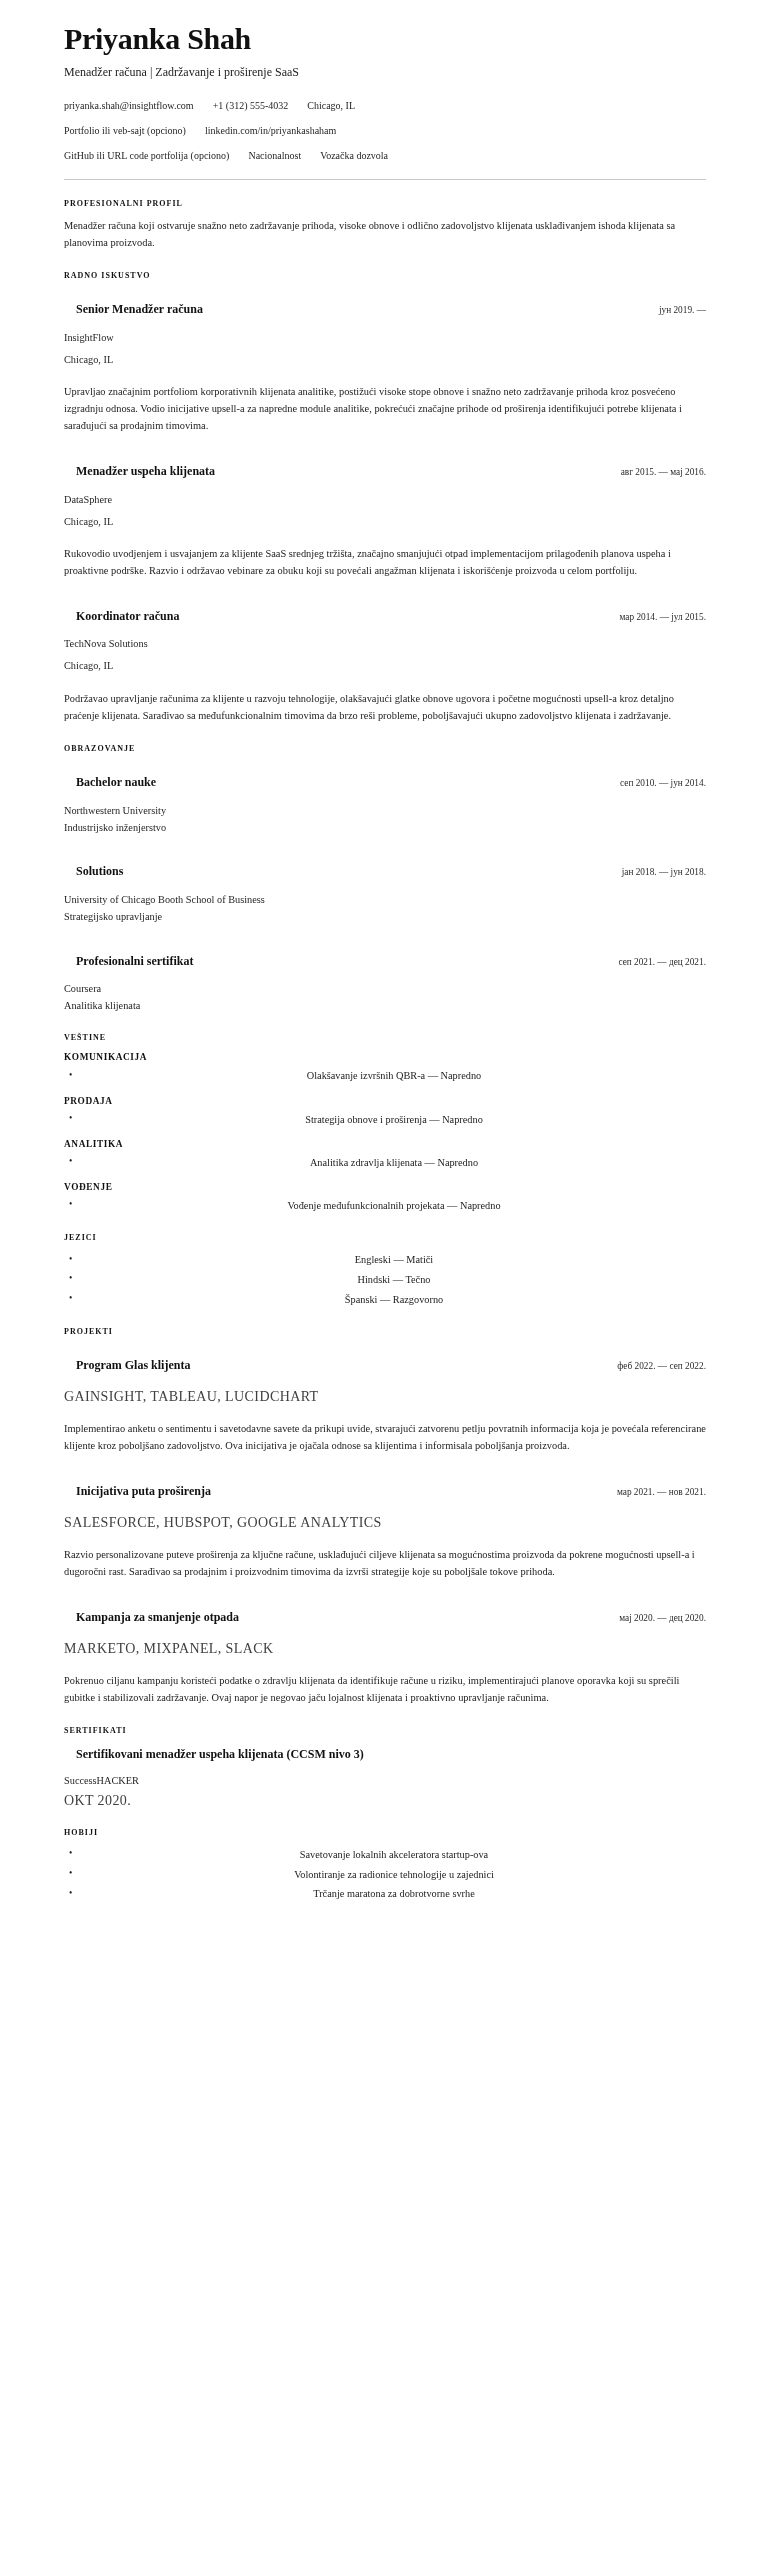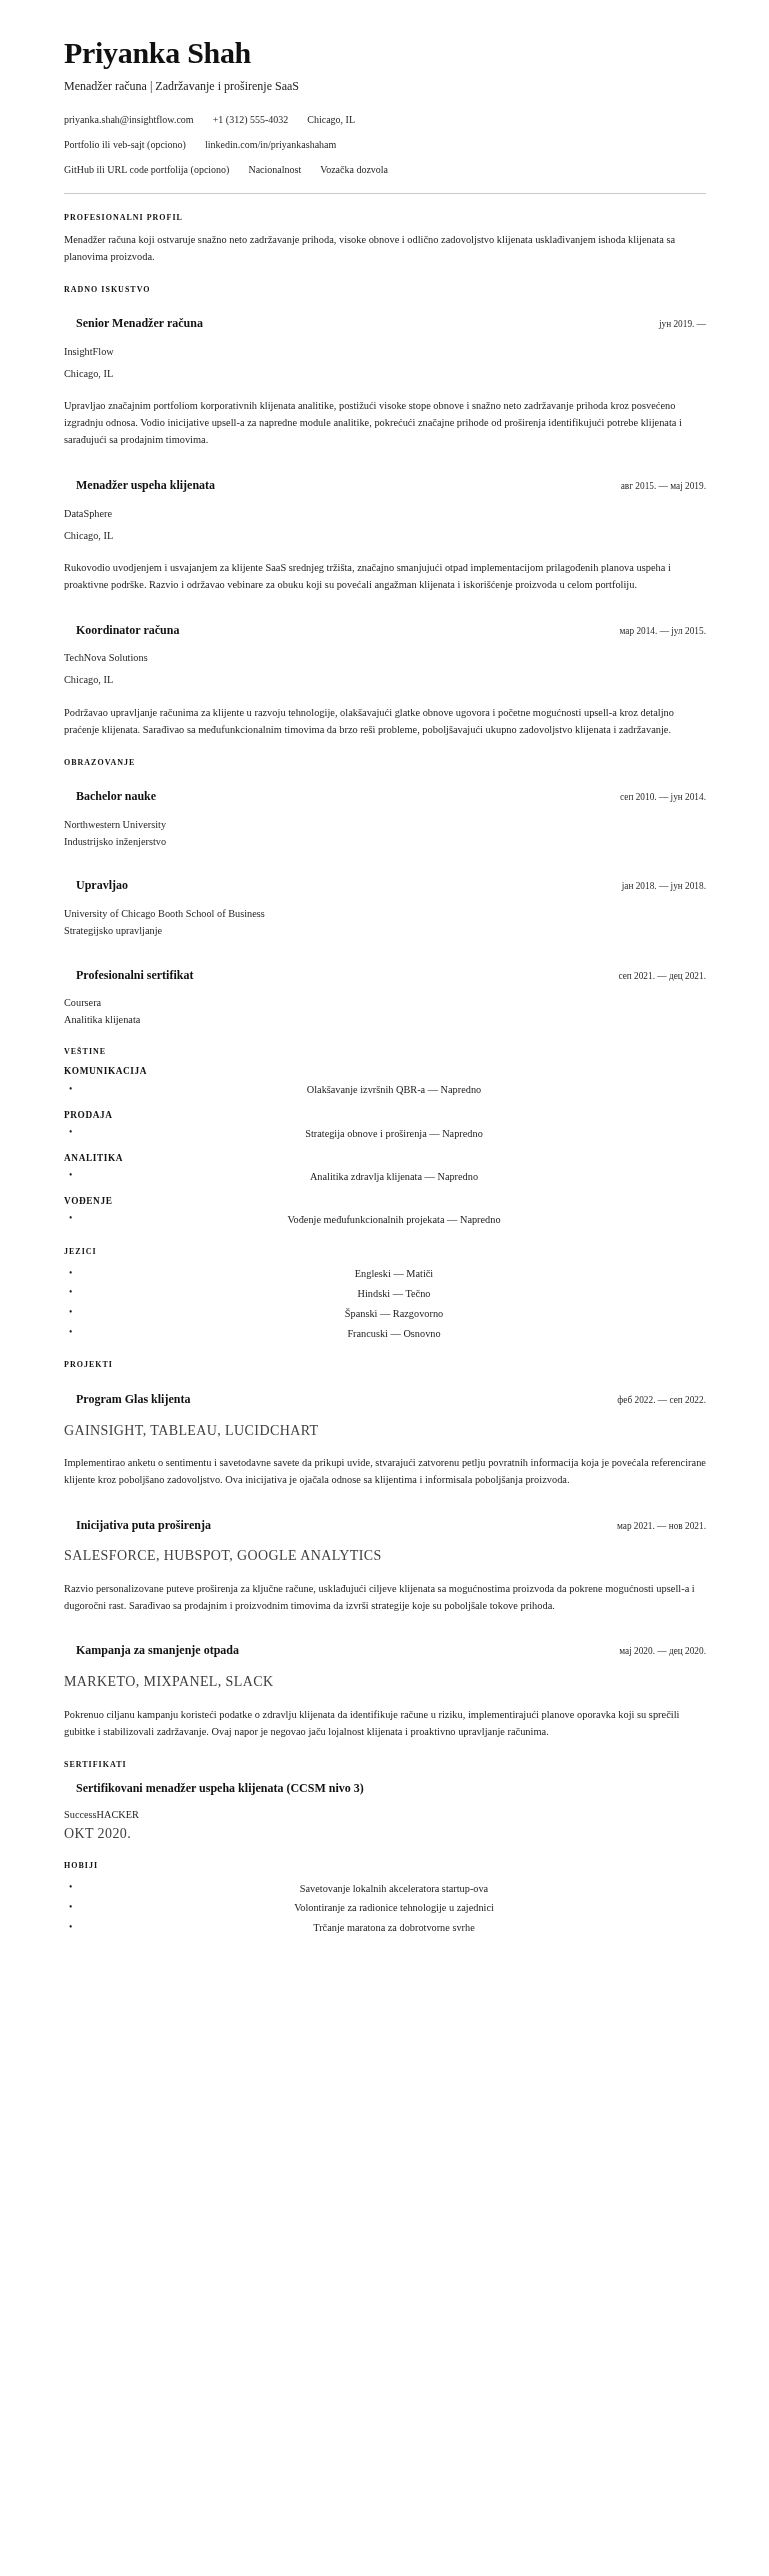--- a/index.html
+++ b/index.html
@@ -10,21 +10,21 @@
   }
   body {
     width: 770px;
     font-family: "Liberation Serif", "DejaVu Serif", serif;
     color: #1a1a1a;
     -webkit-font-smoothing: antialiased;
   }
   .page {
     width: 770px;
     box-sizing: border-box;
-    padding: 37px 64px 26px 64px;
+    padding: 23px 64px 26px 64px;
   }
 
   
   .name {
     font-family: "Liberation Serif", "DejaVu Serif", serif;
     font-size: 30px;
     font-weight: bold;
     letter-spacing: -0.3px;
     line-height: 1.05;
     margin: 0 0 10.3px 0;
@@ -197,21 +197,21 @@
         <span class="entry-date">јун 2019. —</span>
       </div>
       <p class="entry-sub">InsightFlow</p>
       <p class="entry-sub2">Chicago, IL</p>
       <p class="entry-desc">Upravljao značajnim portfoliom korporativnih klijenata analitike, postižući visoke stope obnove i snažno neto zadržavanje prihoda kroz posvećeno izgradnju odnosa. Vodio inicijative upsell-a za napredne module analitike, pokrećući značajne prihode od proširenja identifikujući potrebe klijenata i sarađujući sa prodajnim timovima.</p>
     </div>
 
     <div class="entry">
       <div class="entry-head">
         <h3 class="entry-title">Menadžer uspeha klijenata</h3>
-        <span class="entry-date">авг 2015. — мај 2019.</span>
+        <span class="entry-date">авг 2015. — мај 2016.</span>
       </div>
       <p class="entry-sub">DataSphere</p>
       <p class="entry-sub2">Chicago, IL</p>
       <p class="entry-desc">Rukovodio uvodjenjem i usvajanjem za klijente SaaS srednjeg tržišta, značajno smanjujući otpad implementacijom prilagođenih planova uspeha i proaktivne podrške. Razvio i održavao vebinare za obuku koji su povećali angažman klijenata i iskorišćenje proizvoda u celom portfoliju.</p>
     </div>
 
     <div class="entry">
       <div class="entry-head">
         <h3 class="entry-title">Koordinator računa</h3>
         <span class="entry-date">мар 2014. — јул 2015.</span>
@@ -229,21 +229,21 @@
       <div class="entry-head">
         <h3 class="entry-title">Bachelor nauke</h3>
         <span class="entry-date">сеп 2010. — јун 2014.</span>
       </div>
       <p class="entry-sub">Northwestern University</p>
       <p class="entry-sub">Industrijsko inženjerstvo</p>
     </div>
 
     <div class="entry">
       <div class="entry-head">
-        <h3 class="entry-title">Upravljao</h3>
+        <h3 class="entry-title">Solutions</h3>
         <span class="entry-date">јан 2018. — јун 2018.</span>
       </div>
       <p class="entry-sub">University of Chicago Booth School of Business</p>
       <p class="entry-sub">Strategijsko upravljanje</p>
     </div>
 
     <div class="entry">
       <div class="entry-head">
         <h3 class="entry-title">Profesionalni sertifikat</h3>
         <span class="entry-date">сеп 2021. — дец 2021.</span>
@@ -283,21 +283,20 @@
         <li>Vođenje međufunkcionalnih projekata — Napredno</li>
       </ul>
     </div>
 
     <div class="lang-group">
       <h3 class="section-title">JEZICI</h3>
       <ul class="bullets">
         <li>Engleski — Matiči</li>
         <li>Hindski — Tečno</li>
         <li>Španski — Razgovorno</li>
-        <li>Francuski — Osnovno</li>
       </ul>
     </div>
   </section>
 
   <section class="section">
     <h2 class="section-title">PROJEKTI</h2>
 
     <div class="entry">
       <div class="entry-head">
         <h3 class="entry-title">Program Glas klijenta</h3>

